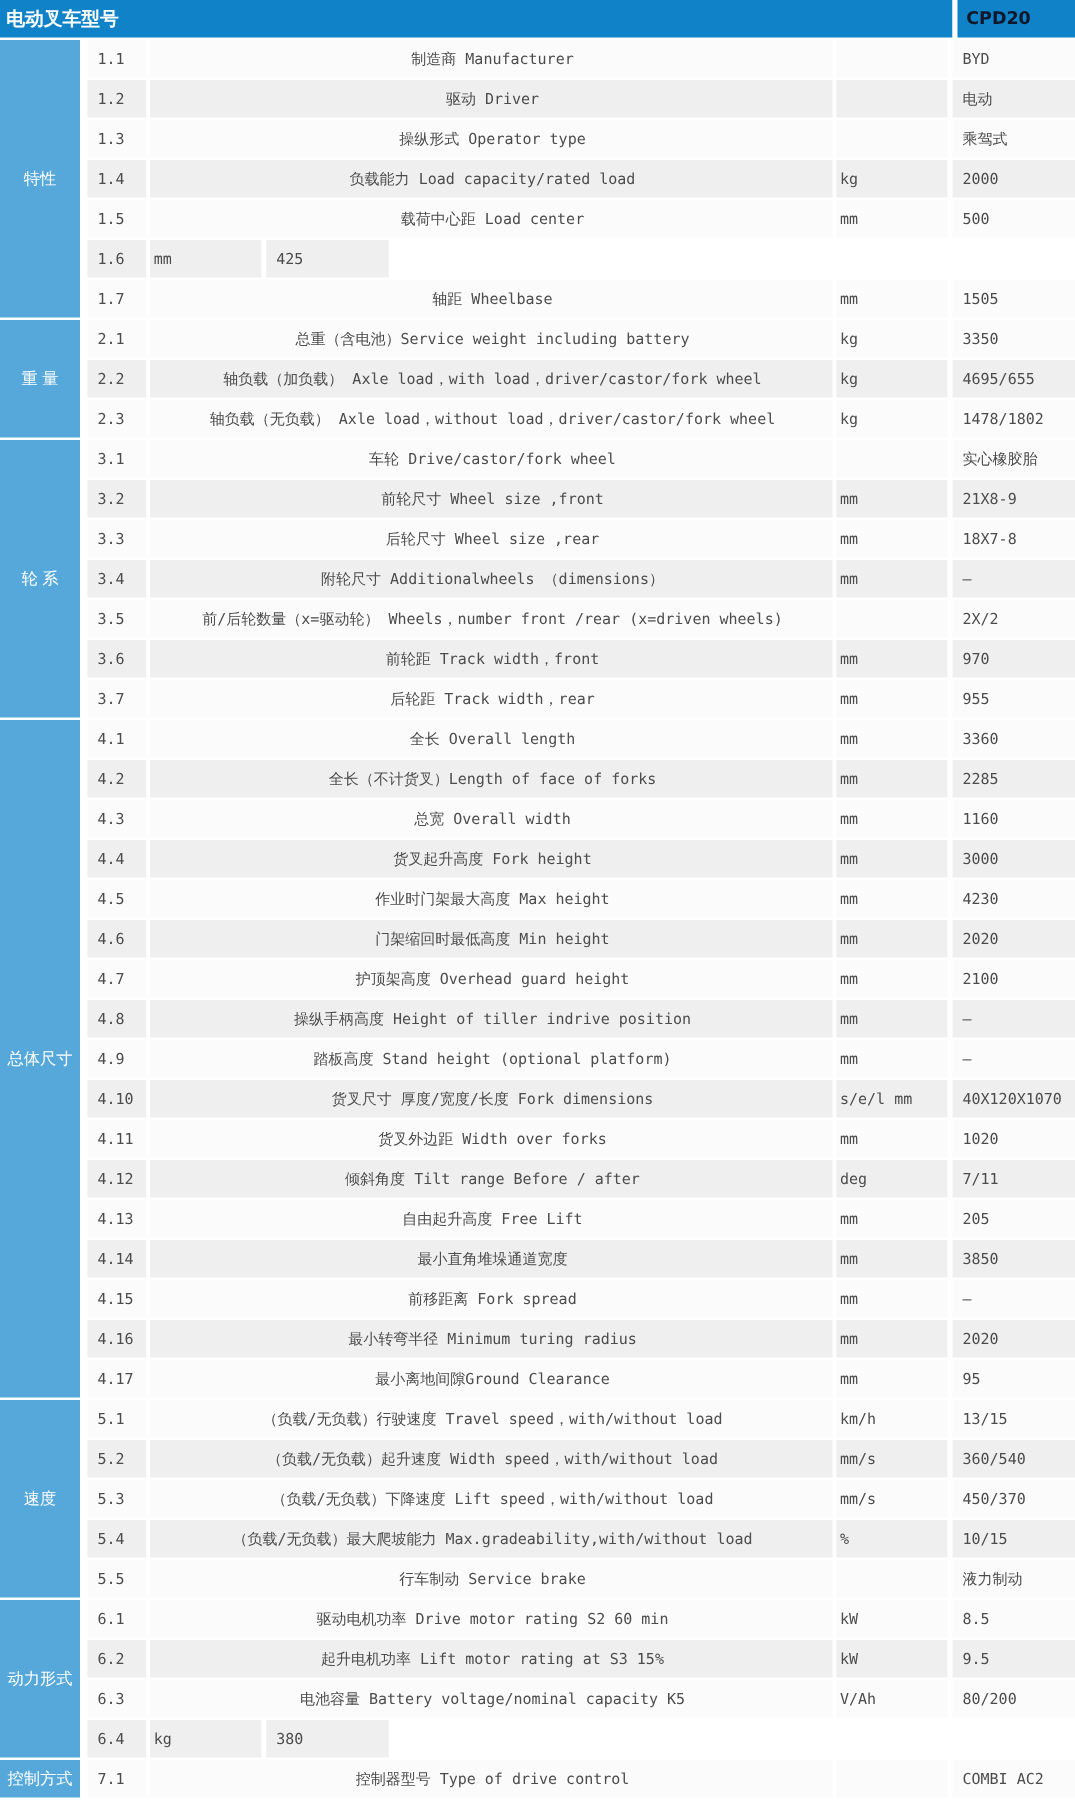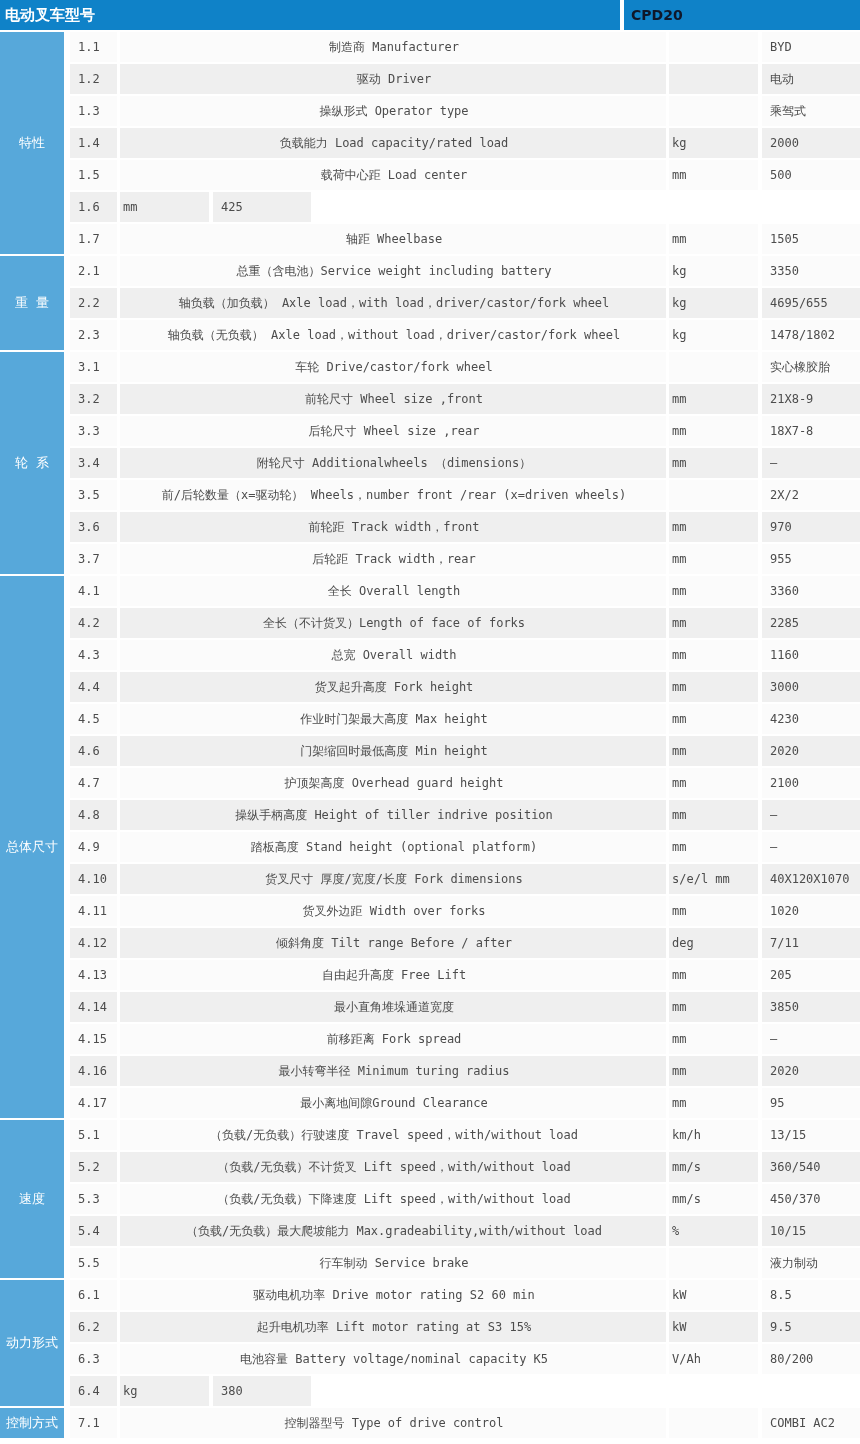--- a/index.html
+++ b/index.html
@@ -13,38 +13,38 @@
   html,body{margin:0;padding:0;}
   body{
     width:860px;height:1444px;
     background:#ffffff;
     font-family:"DejaVu Sans Mono","DejaVu Sans",monospace;
     color:var(--text);
   }
   
   .hdr{display:flex;height:30px;margin-bottom:2px;}
   .hdr-title{
-    width:620px;background:var(--header-bg);color:#fff;
+    width:762px;background:var(--header-bg);color:#fff;
     font-family:"DejaVu Sans","Liberation Sans",sans-serif;
     font-weight:bold;font-size:15px;line-height:30px;
     padding-left:5px;overflow:hidden;white-space:nowrap;
   }
   .hdr-gap{width:4px;background:#ffffff;}
   .hdr-model{
     flex:1;background:var(--header-bg);color:#0f172a;
     font-family:"DejaVu Sans","Liberation Sans",sans-serif;
     font-weight:bold;font-size:14px;line-height:30px;padding-left:7px;
   }
   
   .section{display:flex;align-items:stretch;}
   .side-label{
     width:64px;margin-right:6px;margin-bottom:2px;
     background:var(--sidebar-bg);color:#ffffff;
     display:flex;align-items:center;justify-content:center;
-    font-family:Liberation Mono, monospace;
+    font-family:Liberation Sans, sans-serif;
     font-size:13px;text-align:center;white-space:nowrap;
   }
   .rows{flex:1;min-width:0;}
   .row{display:flex;height:30px;margin-bottom:2px;line-height:30px;font-size:12px;}
   .row .c{background:var(--row-base);height:30px;overflow:hidden;white-space:nowrap;}
   .row.alt .c{background:var(--row-alt);}
   .c-num{width:47px;margin-right:3px;padding-left:8px;flex:none;}
   .c-desc{flex:1;min-width:0;margin-right:3px;padding-left:2px;text-align:center;}
   .c-unit{width:89px;margin-right:4px;padding-left:3px;flex:none;}
   .c-val{width:98px;padding-left:8px;flex:none;}
@@ -286,21 +286,21 @@
         <div class="side-label">速度</div>
         <div class="rows">
           <div class="row">
             <div class="c c-num">5.1</div>
             <div class="c c-desc">（负载/无负载）行驶速度 Travel speed，with/without load</div>
             <div class="c c-unit">km/h</div>
             <div class="c c-val">13/15</div>
           </div>
           <div class="row alt">
             <div class="c c-num">5.2</div>
-            <div class="c c-desc">（负载/无负载）不计货叉 Lift speed，with/without load</div>
+            <div class="c c-desc">（负载/无负载）起升速度 Width speed，with/without load</div>
             <div class="c c-unit">mm/s</div>
             <div class="c c-val">360/540</div>
           </div>
           <div class="row">
             <div class="c c-num">5.3</div>
             <div class="c c-desc">（负载/无负载）下降速度 Lift speed，with/without load</div>
             <div class="c c-unit">mm/s</div>
             <div class="c c-val">450/370</div>
           </div>
           <div class="row alt">

